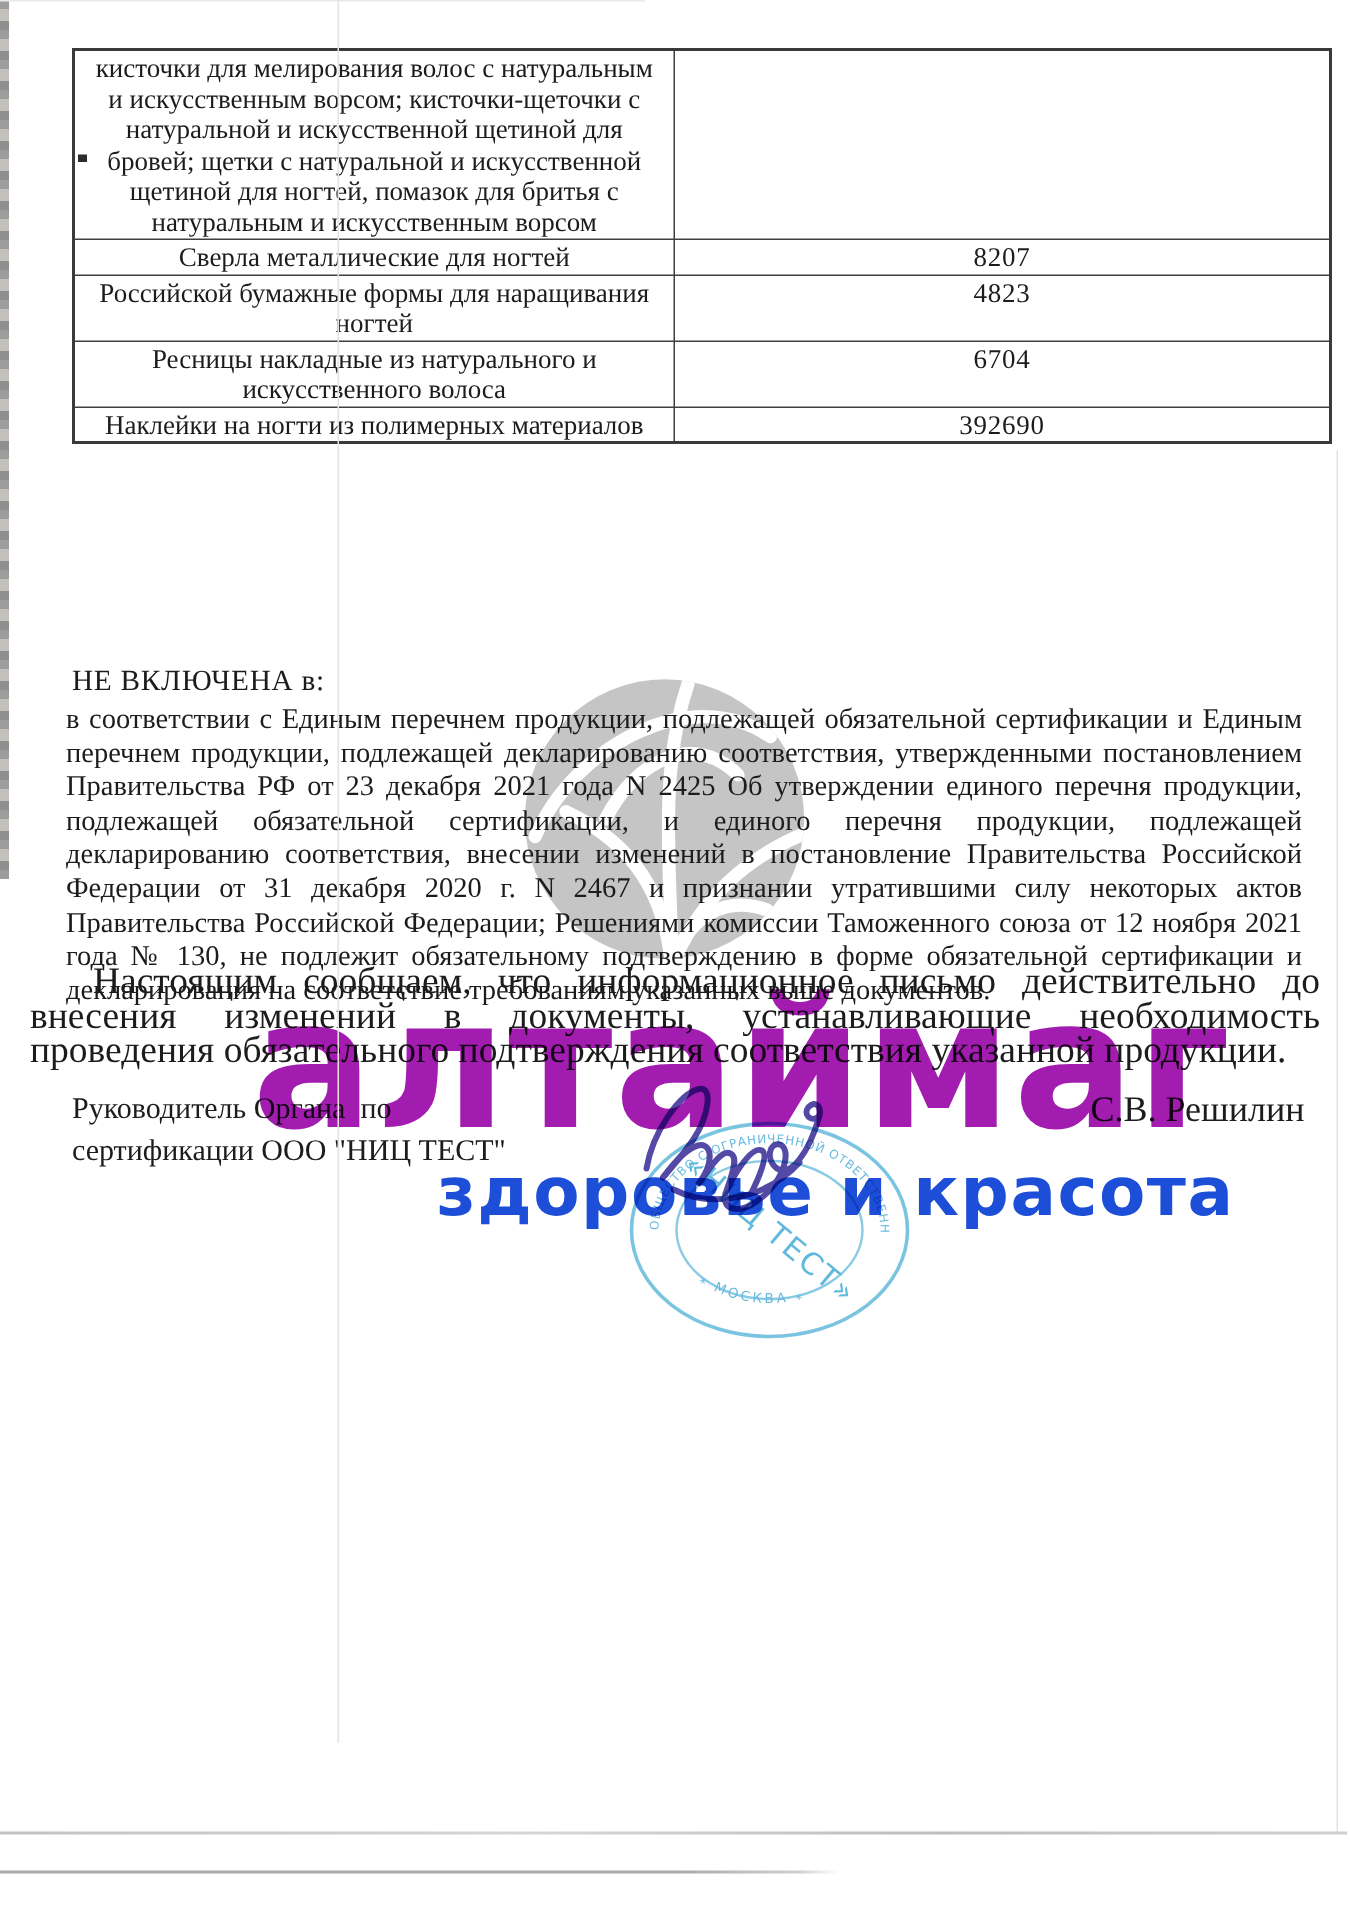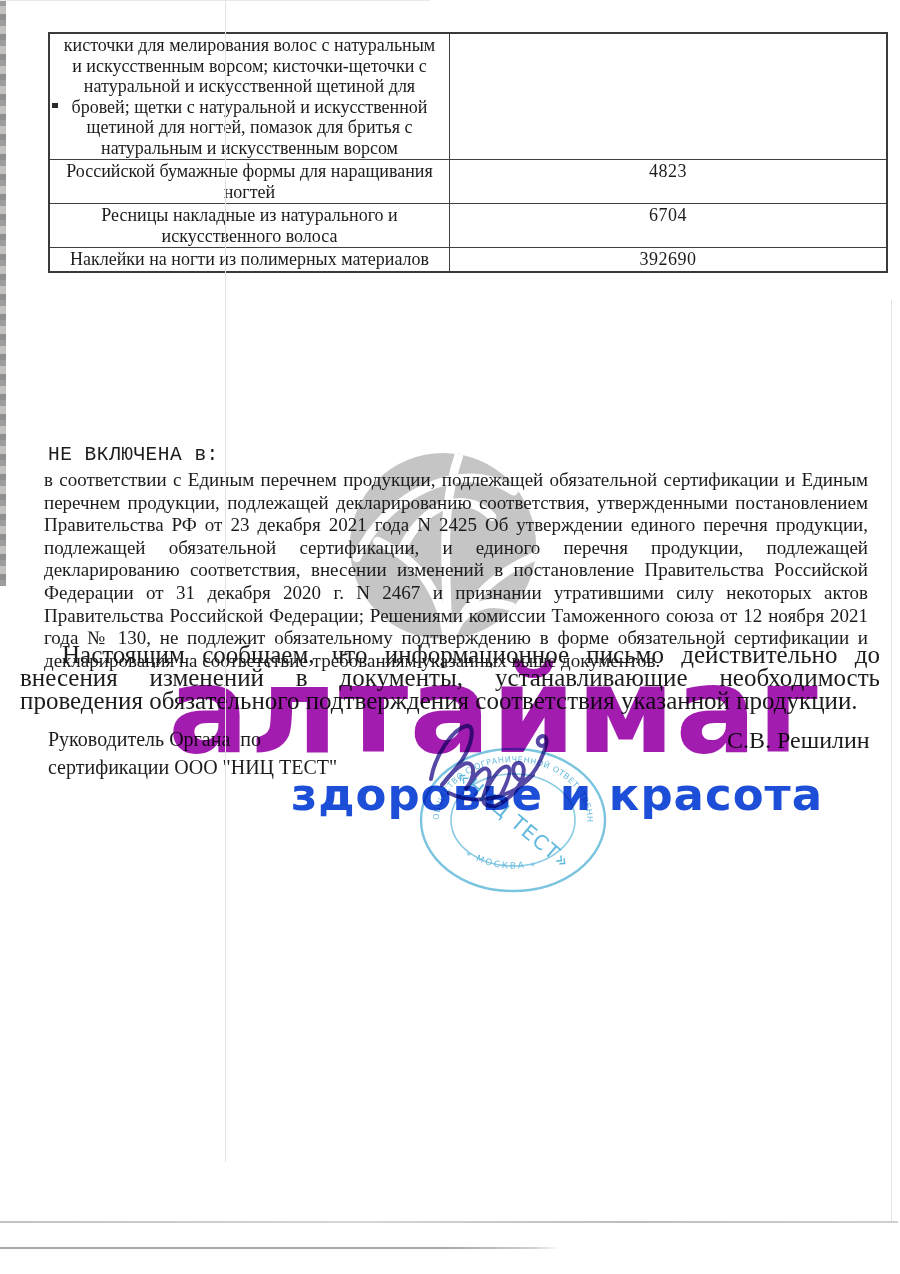--- a/index.html
+++ b/index.html
@@ -8,21 +8,21 @@
   .page{position:absolute;inset:0;}
 
   
   .product-table{position:absolute;left:48px;top:32px;width:840px;border-collapse:collapse;
                  border:2px solid #3a3a3a;}
   .product-table td{border:1px solid #3f3f3f;text-align:center;vertical-align:top;
                     font-size:18px;line-height:20.5px;padding:1px 10px;}
   .product-table td.code{width:416px;letter-spacing:.5px;}
 
   
-  .heading{position:absolute;left:48px;top:444px;font-size:19.5px;letter-spacing:.5px;font-family:Liberation Mono, monospace;}
+  .heading{position:absolute;left:48px;top:444px;font-size:19.5px;letter-spacing:.5px;}
   .para1{position:absolute;left:44px;top:469px;width:824px;font-size:19px;line-height:22.6px;
          text-align:justify;}
   .para2{position:absolute;left:20px;top:643px;width:860px;font-size:25px;line-height:23px;
          text-align:justify;text-indent:42px;}
   .sig-role{position:absolute;left:48px;top:725px;font-size:20px;line-height:28px;white-space:pre-wrap;}
   .sig-name{position:absolute;left:727px;top:727px;font-size:24px;}
 
   
   .wm{mix-blend-mode:multiply;pointer-events:none;}
   .leaf-emblem{position:absolute;left:345px;top:448px;width:196px;height:196px;opacity:.85;}
@@ -65,20 +65,24 @@
       <path d="M12,112 C40,48 120,8 172,44"></path>
       <path d="M60,100 C80,60 120,40 150,70"></path>
     </g>
   </svg>
 
   <table class="product-table">
     <tbody>
         <tr>
           <td>кисточки для мелирования волос с натуральным и искусственным ворсом; кисточки-щеточки с натуральной и искусственной щетиной для бровей; щетки с натуральной и искусственной щетиной для ногтей, помазок для бритья с натуральным и искусственным ворсом</td>
           <td class="code"></td>
+        </tr>
+        <tr>
+          <td>Сверла металлические для ногтей</td>
+          <td class="code">8207</td>
         </tr>
         <tr>
           <td>Российской бумажные формы для наращивания ногтей</td>
           <td class="code">4823</td>
         </tr>
         <tr>
           <td>Ресницы накладные из натурального и искусственного волоса</td>
           <td class="code">6704</td>
         </tr>
         <tr>

